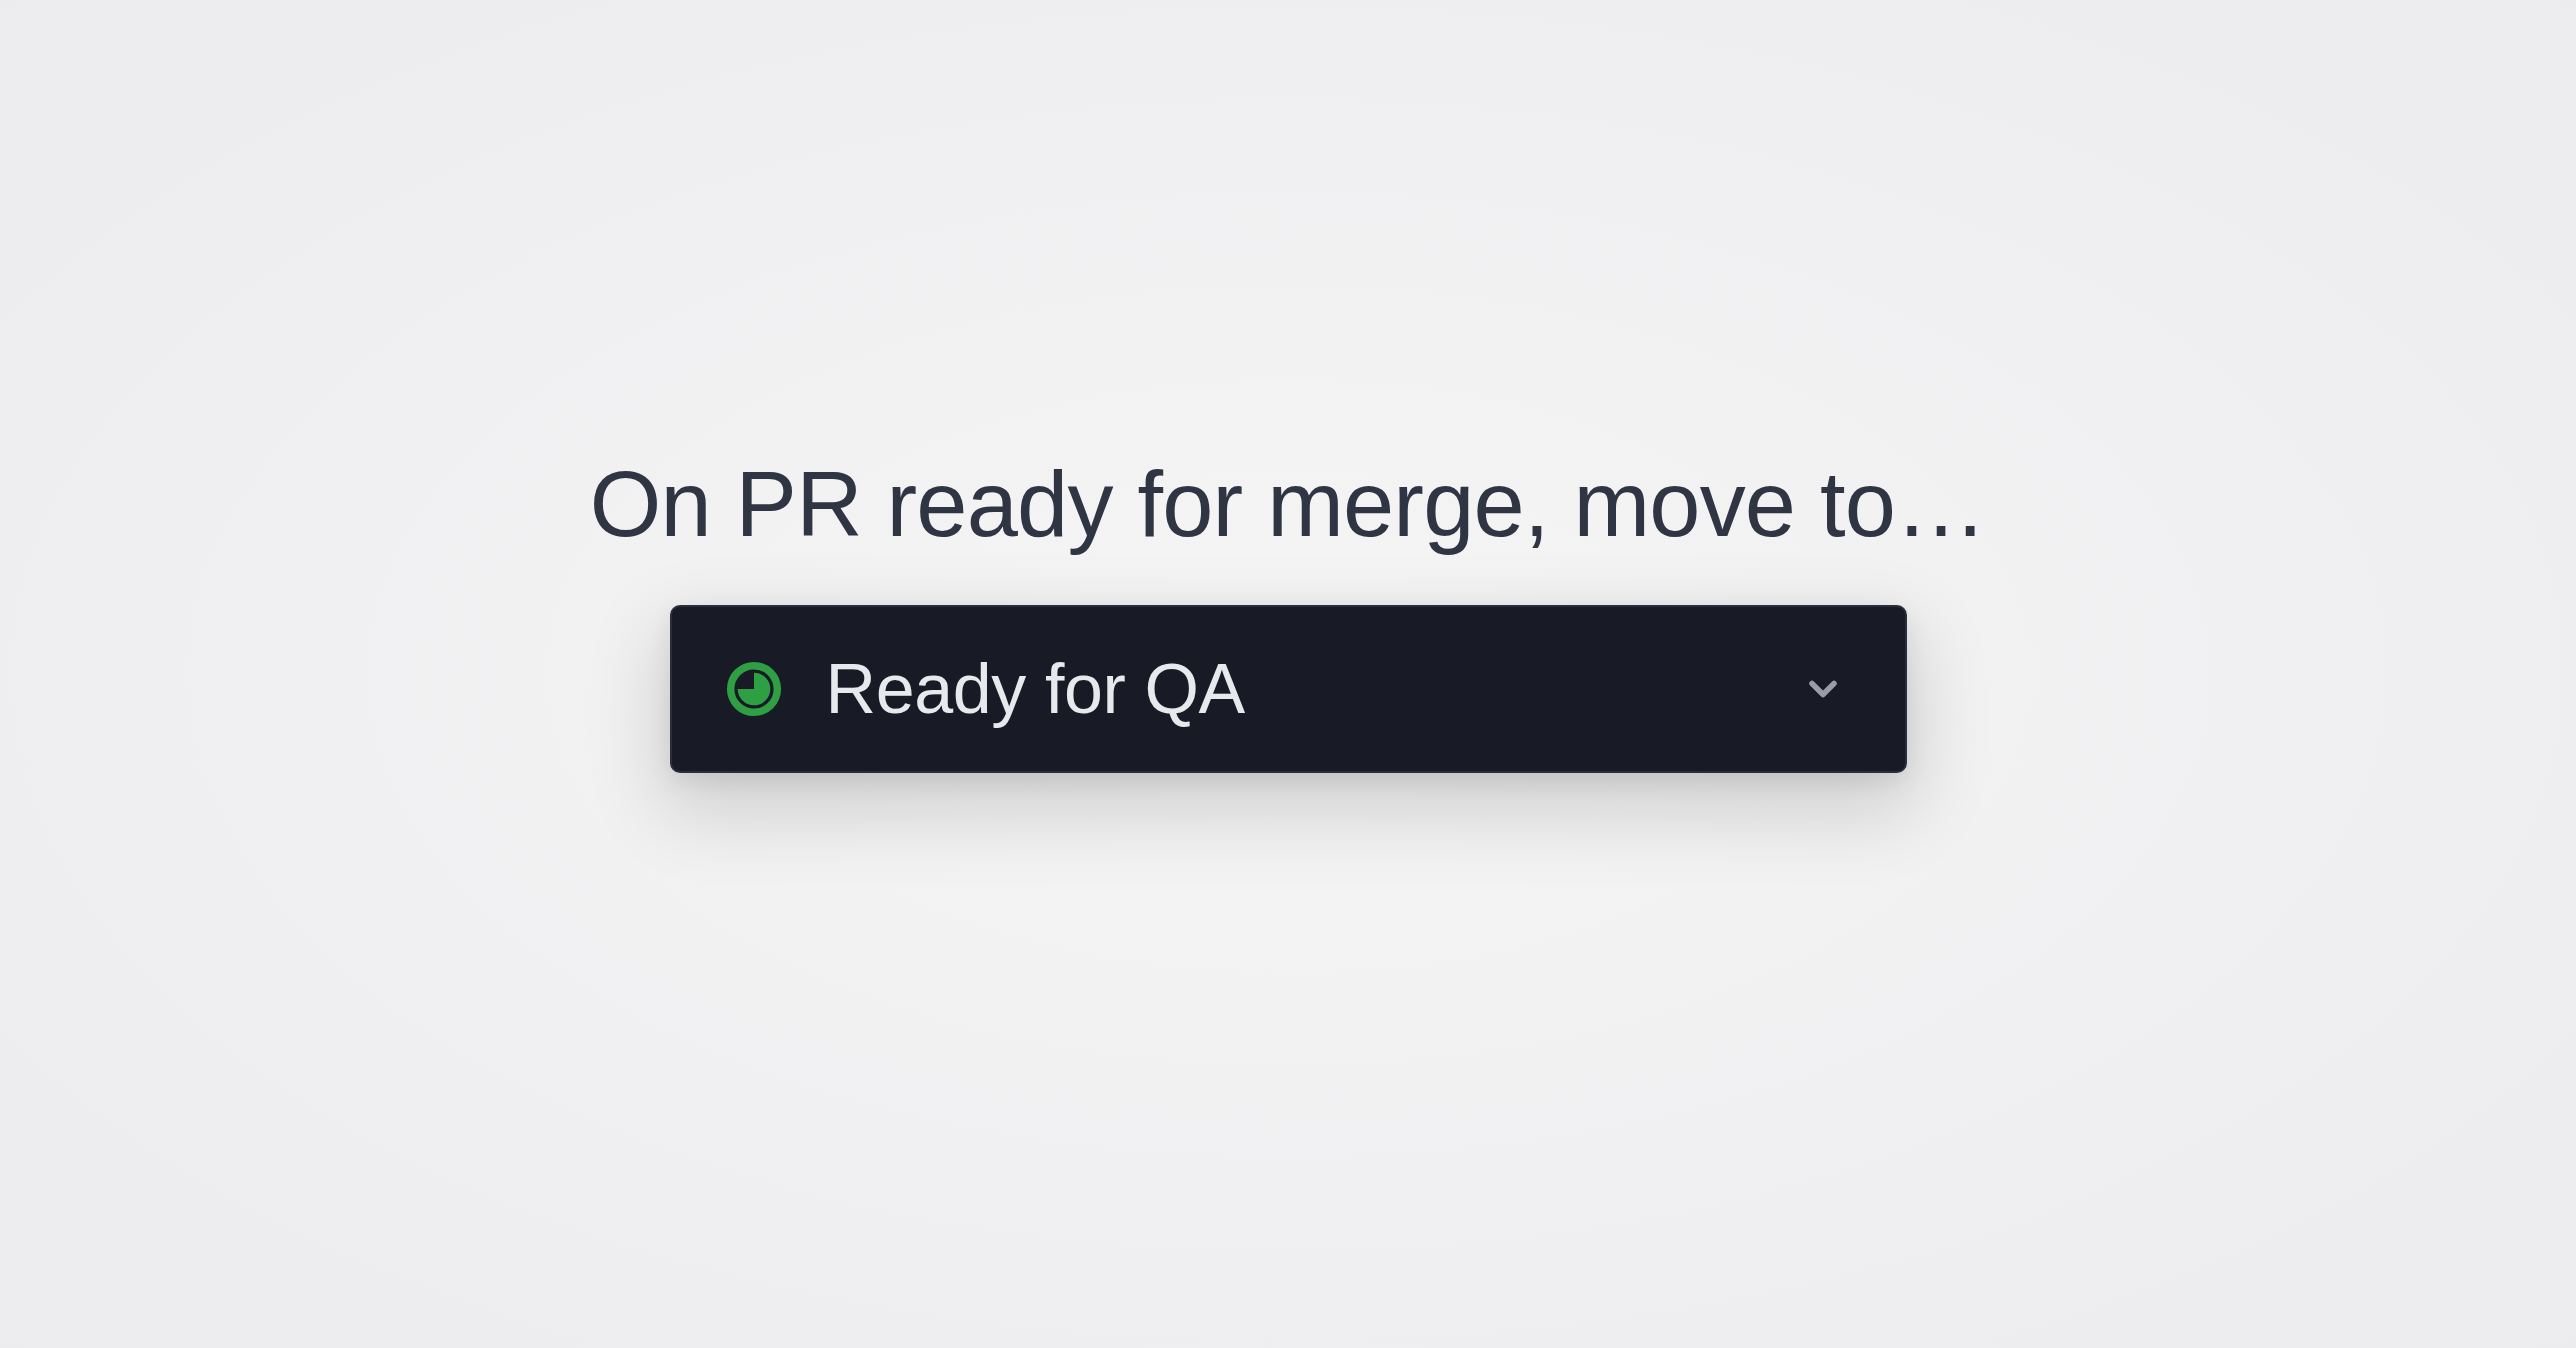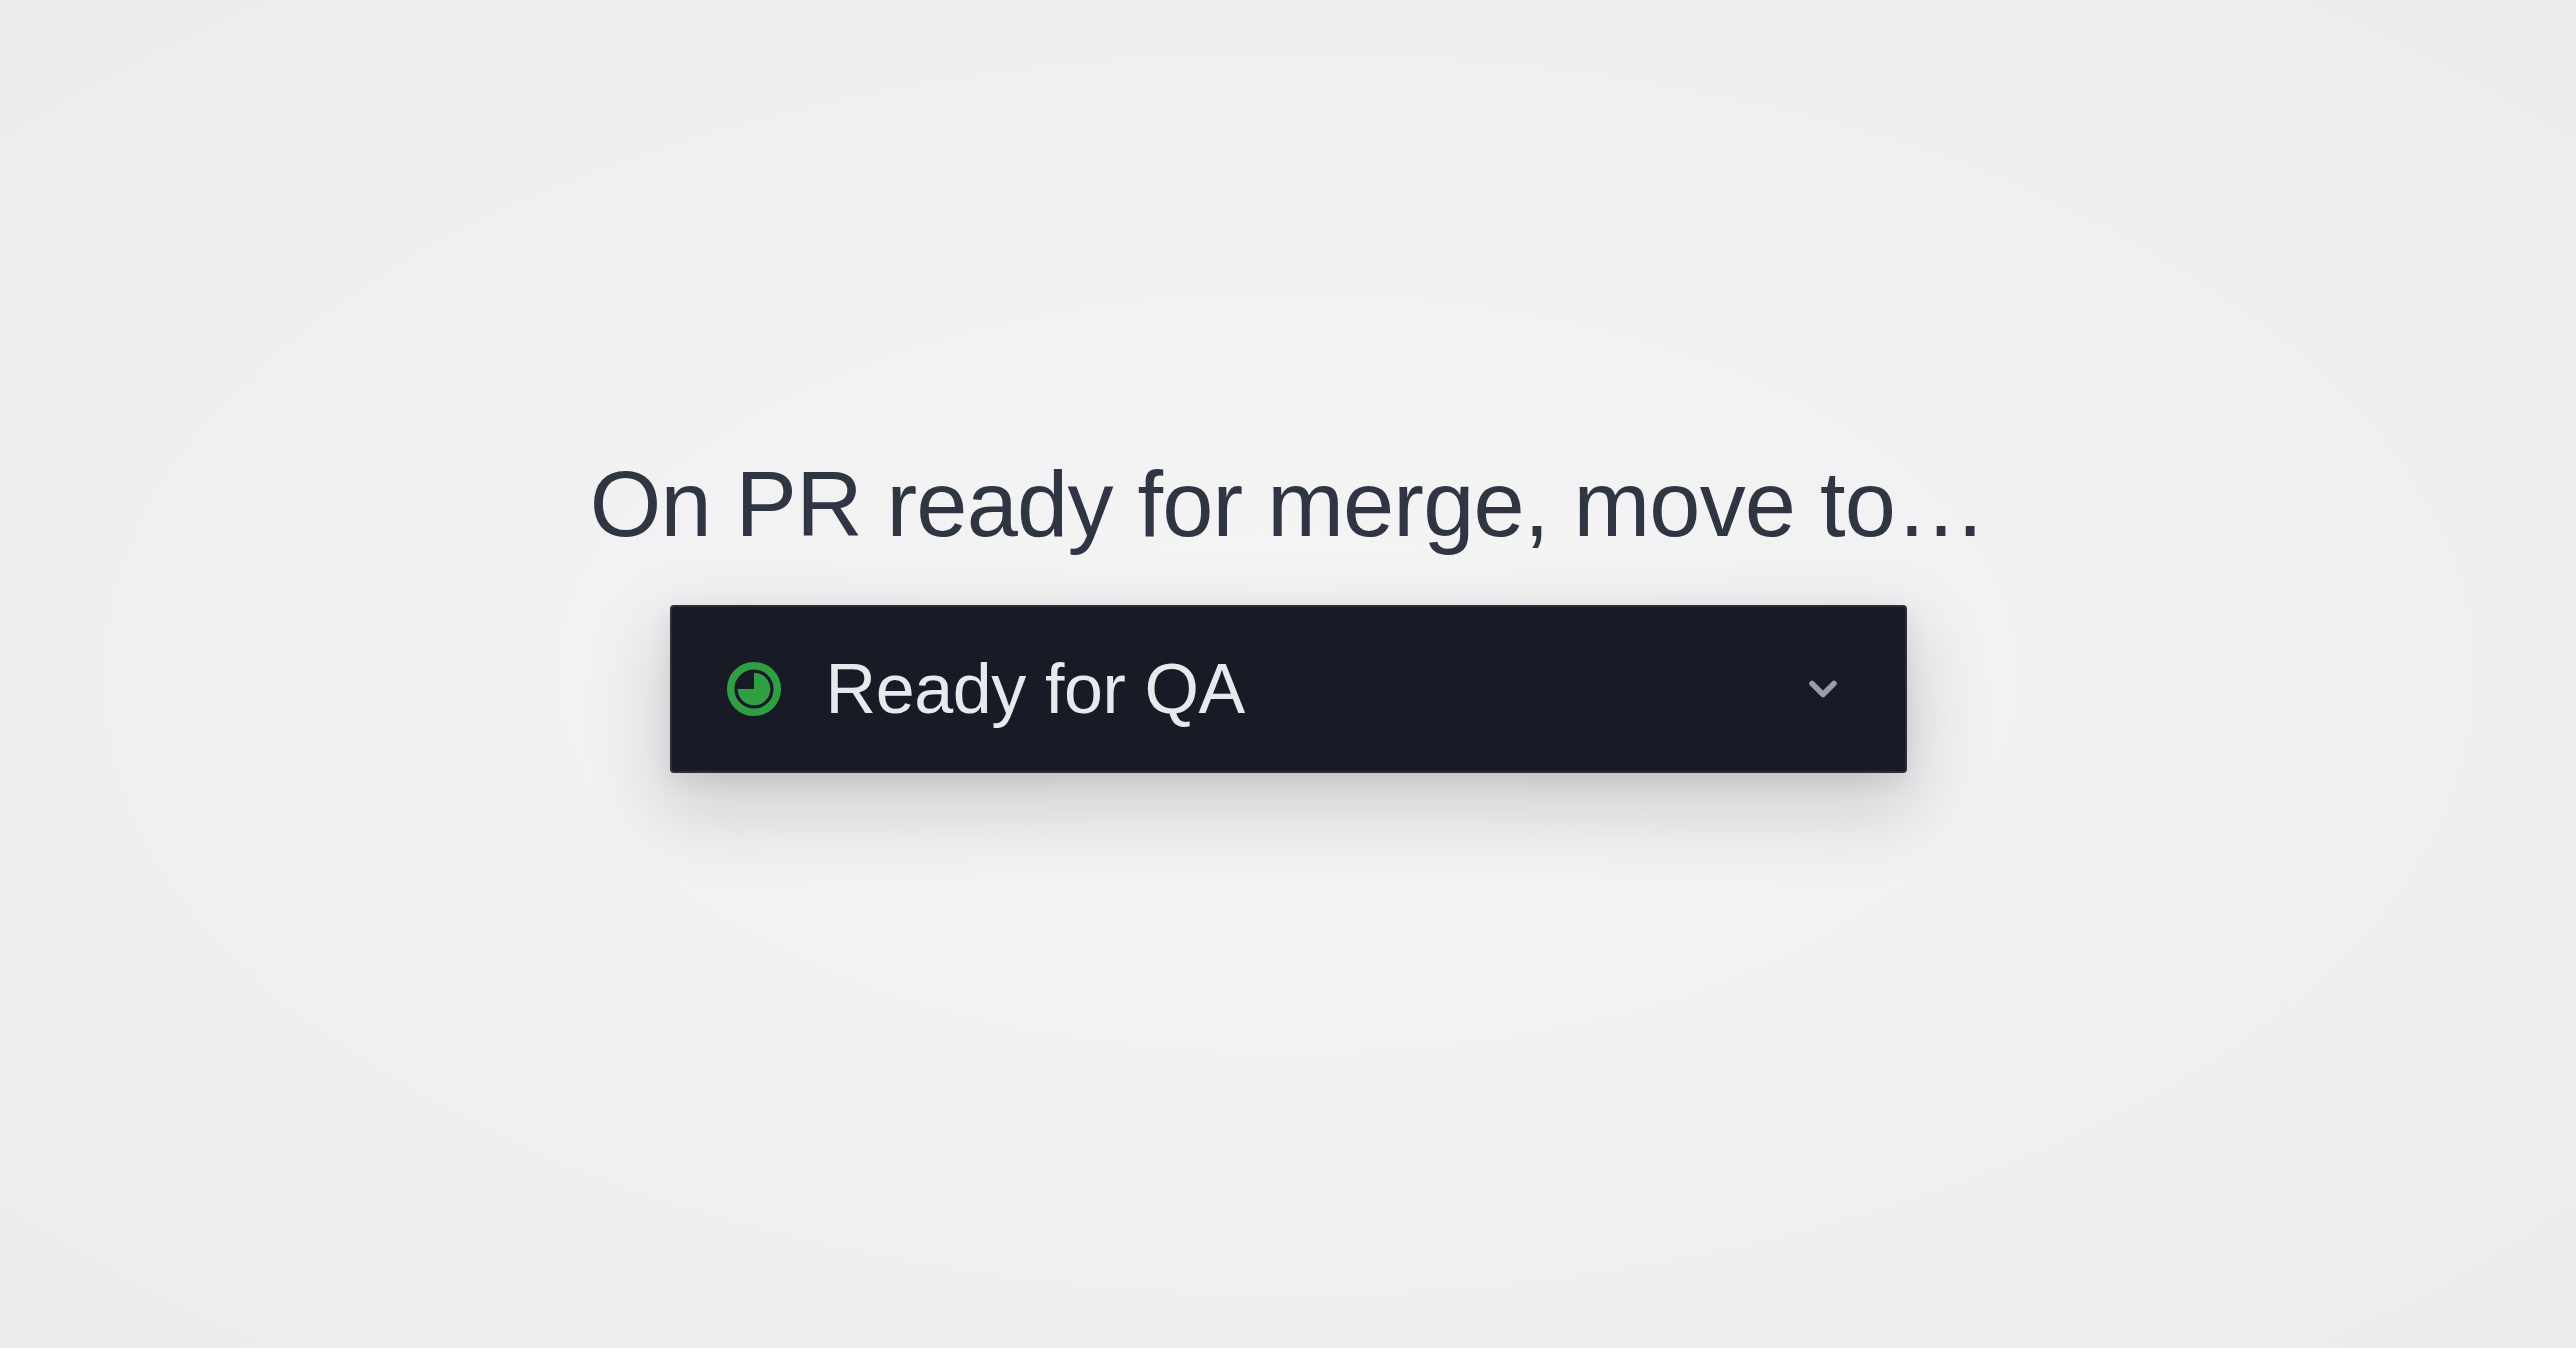--- a/index.html
+++ b/index.html
@@ -30,21 +30,21 @@
       font-weight: 500;
       color: #2f3542;
       letter-spacing: -0.8px;
       text-align: center;
     }
     .select-trigger {
       width: 1237px;
       height: 168px;
       background: #181a26;
       border: 2.3px solid #2a2d3a;
-      border-radius: 4px;
+      border-radius: 10px;
       display: flex;
       align-items: center;
       padding: 0 54px;
       gap: 44px;
       cursor: pointer;
       box-shadow: 0 31px 78px 7.8px rgba(0,0,0,0.15), 0 7.8px 23px rgba(0,0,0,0.08);
     }
     .status-icon-wrap {
       width: 56px;
       height: 56px;

